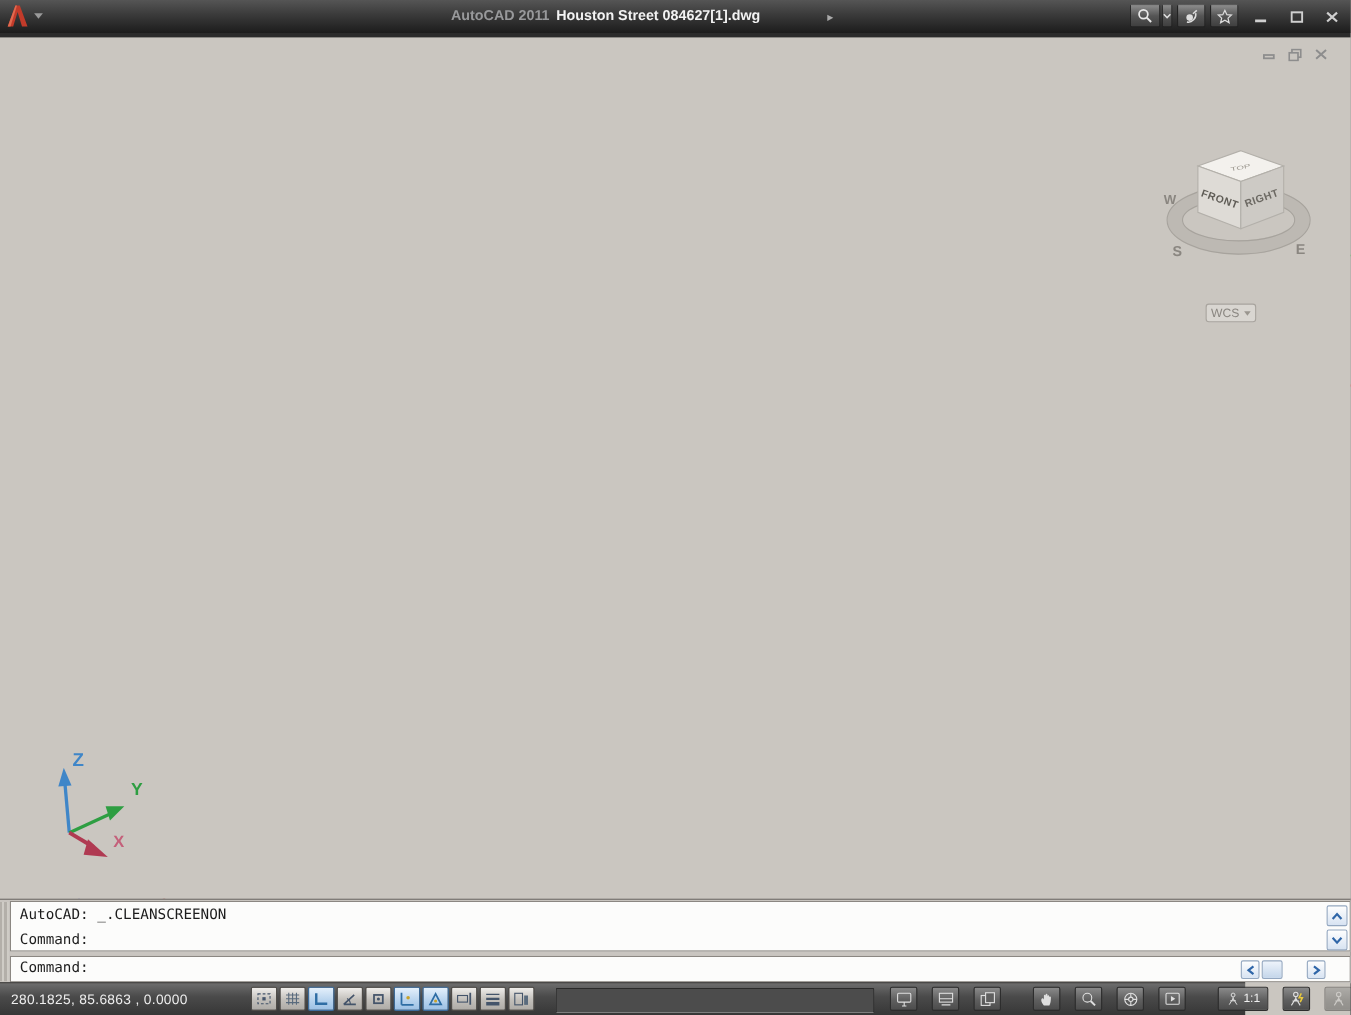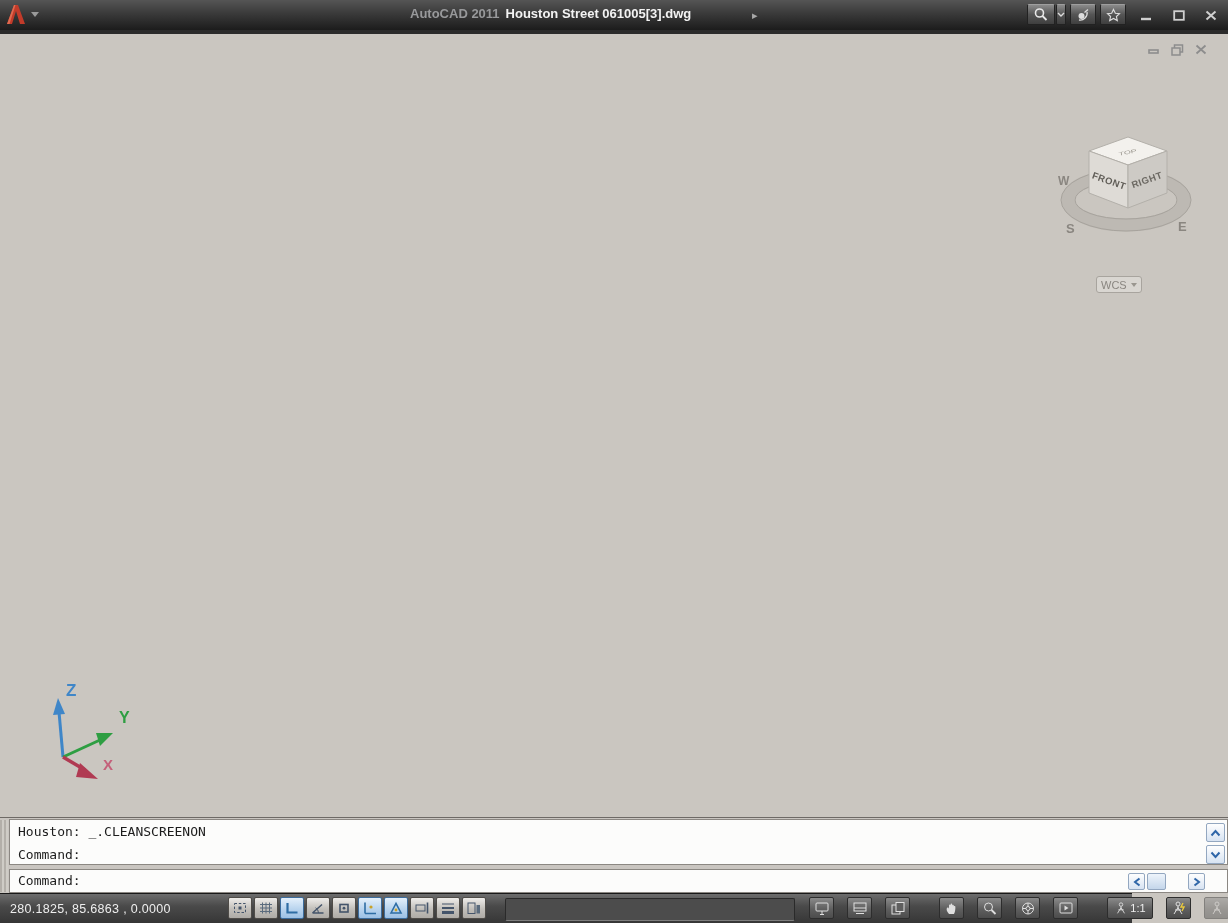--- a/index.html
+++ b/index.html
@@ -83,21 +83,21 @@
 
   <div class="titlebar">
     <div class="logo">
       <svg width="26" height="26" viewBox="0 0 26 26">
         <path d="M4 22 L11 3 L15 3 L22 22 L17 22 L13 9 L9 22 Z" fill="#c23b2a"></path>
         <path d="M4 22 L11 3 L12.5 3 L6.5 22 Z" fill="#e06a50"></path>
       </svg>
     </div>
     <div class="logo-arrow"></div>
     <div class="title">
-      <span class="app-name">AutoCAD 2011</span><span class="doc-name">Houston Street 061005[3].dwg</span>
+      <span class="app-name">AutoCAD 2011</span><span class="doc-name">Houston Street 084627[1].dwg</span>
     </div>
     <span class="title-arrow">▸</span>
     <div class="tbtn" style="left:1027px;width:28px;">
       <svg width="16" height="15" viewBox="0 0 16 15">
         <circle cx="6.5" cy="6" r="4" fill="none" stroke="#e8e8e8" stroke-width="1.6"></circle>
         <path d="M9.5 9l4 4" stroke="#e8e8e8" stroke-width="1.8"></path>
       </svg>
     </div>
     <div class="tbtn" style="left:1056px;width:10px;">
       <svg width="8" height="6" viewBox="0 0 8 6">
@@ -767,21 +767,21 @@
   </div>
 
   <div class="wcs-chip">
     <span>WCS</span>
     <span class="car"></span>
   </div>
 
   <div class="cmdwin">
     <div class="cmdgrip"></div>
     <div class="cmdhist">
-      <div class="ln">Houston: _.CLEANSCREENON</div>
+      <div class="ln">AutoCAD: _.CLEANSCREENON</div>
       <div class="ln">Command:</div>
     </div>
     <div class="vsb" style="right:3px;top:5px;">
       <svg width="11" height="8" viewBox="0 0 11 8">
         <path d="M1.5 6.5L5.5 2l4 4.5" fill="none" stroke="#2f66a8" stroke-width="2"></path>
         </svg>
     </div>
     <div class="vsb" style="right:3px;top:27px;">
       <svg width="11" height="8" viewBox="0 0 11 8">
         <path d="M1.5 1.5l4 4.5 4-4.5" fill="none" stroke="#2f66a8" stroke-width="2"></path>

